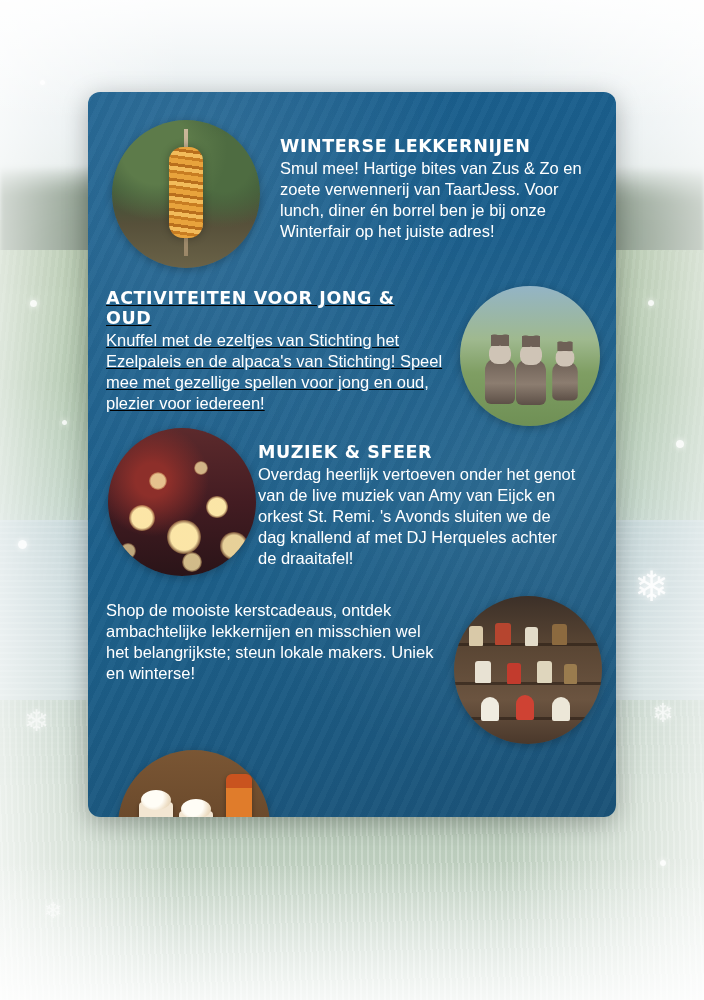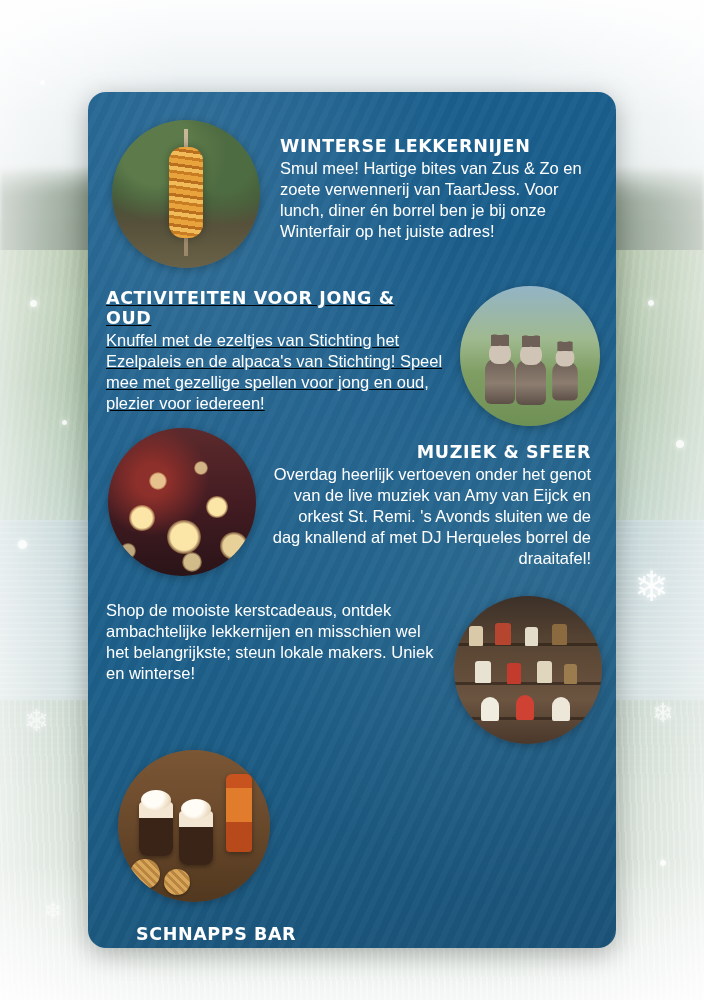--- a/index.html
+++ b/index.html
@@ -108,22 +108,22 @@
     background: rgba(255,255,255,.85);
     box-shadow: 0 0 6px rgba(255,255,255,.9);
   }
 
   
   #panel {
     position: absolute;
     left: 88px;
     top: 92px;
     width: 528px;
-    height: 856px;
-    border-radius: 18px;
+    height: 725px;
+    border-radius: 12px;
     background: linear-gradient(160deg, #1a5f8e 0%, #1b5e8b 35%, #1d5f89 60%, #1b5277 100%);
     box-shadow: 0 6px 26px rgba(0,0,0,.28);
     overflow: hidden;
   }
   #panel .panel-texture {
     position: absolute;
     inset: 0;
     background:
       radial-gradient(ellipse at 20% 12%, rgba(255,255,255,.10), transparent 45%),
       radial-gradient(ellipse at 80% 55%, rgba(255,255,255,.07), transparent 50%),
@@ -355,23 +355,23 @@
     <div class="photo ph-lights" style="width:148px; height:148px;">
       <div class="bokeh" style="left:14%; top:52%; width:26px; height:26px;"></div>
       <div class="bokeh" style="left:40%; top:62%; width:34px; height:34px;"></div>
       <div class="bokeh" style="left:66%; top:46%; width:22px; height:22px;"></div>
       <div class="bokeh" style="left:28%; top:30%; width:18px; height:18px; opacity:.8;"></div>
       <div class="bokeh" style="left:58%; top:22%; width:14px; height:14px; opacity:.75;"></div>
       <div class="bokeh" style="left:76%; top:70%; width:28px; height:28px; opacity:.9;"></div>
       <div class="bokeh" style="left:8%; top:78%; width:16px; height:16px; opacity:.7;"></div>
       <div class="bokeh" style="left:50%; top:84%; width:20px; height:20px; opacity:.8;"></div>
     </div>
-    <div class="copy" style="width:320px; margin-left:15px; padding-top:14px;text-align:right;">
+    <div class="copy" style="width:320px; margin-left:2px; padding-top:14px;">
       <h2 class="title">MUZIEK &amp; SFEER</h2>
-      <p class="body">Overdag heerlijk vertoeven onder het genot van de live muziek van Amy van Eijck en orkest St. Remi. 's Avonds sluiten we de dag knallend af met DJ Herqueles borrel de draaitafel!</p>
+      <p class="body">Overdag heerlijk vertoeven onder het genot van de live muziek van Amy van Eijck en orkest St. Remi. 's Avonds sluiten we de dag knallend af met DJ Herqueles achter de draaitafel!</p>
     </div>
   </div>
 
   <div class="section" style="left:18px; top:500px; width:496px;">
     <div class="copy" style="width:338px; padding-top:8px;">
       <p class="body">Shop de mooiste kerstcadeaus, ontdek ambachtelijke lekkernijen en misschien wel het belangrijkste; steun lokale makers. Uniek en winterse!</p>
     </div>
     <div class="photo ph-market" style="width:148px; height:148px; margin-left:10px; margin-top:4px;">
       <div class="shelf" style="top:32%;"></div>
       <div class="shelf" style="top:58%;"></div>

